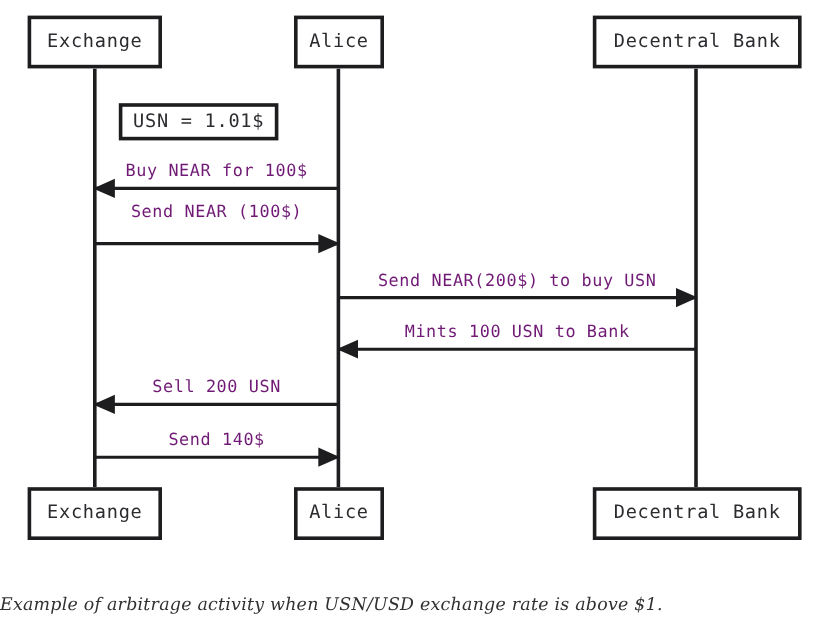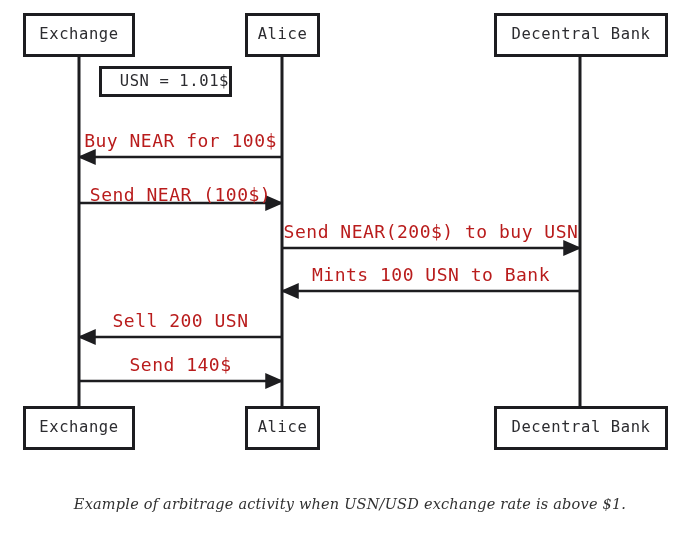--- a/index.html
+++ b/index.html
@@ -69,36 +69,35 @@
     line-height: 1;
     letter-spacing: 0.6px;
     color: #2c2c30;
     white-space: nowrap;
   }
 
   
   .message-label {
     position: absolute;
     font-family: "DejaVu Sans Mono", monospace;
-    font-size: 18px;
+    font-size: 14px;
     line-height: 1;
     letter-spacing: 0.5px;
-    color: #b91c1c;
+    color: #701a75;
     white-space: nowrap;
     transform: translate(-50%, -100%);
     z-index: 3;
   }
 
   
   .caption {
     position: absolute;
     left: 0;
     width: 700px;
     top: 496px;
-    text-align: center;
     font-family: "DejaVu Serif", serif;
     font-style: italic;
     font-size: 14.5px;
     letter-spacing: 0.2px;
     color: #313131;
     z-index: 3;
   }
 </style>
 </head>
 <body>
@@ -144,28 +143,28 @@
       </div>
       <div class="participant-box" style="left: 245px; top: 406px; width: 75px; height: 44px;">
         <span class="participant-label">Alice</span>
       </div>
       <div class="participant-box" style="left: 494px; top: 406px; width: 174px; height: 44px;">
         <span class="participant-label">Decentral Bank</span>
       </div>
     </div>
 
   <div id="notes-layer">
-      <div class="note-box" style="left: 99px; top: 66px; width: 133px; height: 31px; justify-content: flex-end;">
+      <div class="note-box" style="left: 99px; top: 86px; width: 133px; height: 31px;">
         <span class="note-label">USN = 1.01$</span>
       </div>
     </div>
 
   <div id="message-labels">
       <div class="message-label" style="left: 180.5px; top: 150px;">Buy NEAR for 100$</div>
-      <div class="message-label" style="left: 180.5px; top: 204px;">Send NEAR (100$)</div>
+      <div class="message-label" style="left: 180.5px; top: 184px;">Send NEAR (100$)</div>
       <div class="message-label" style="left: 431px; top: 241px;">Send NEAR(200$) to buy USN</div>
       <div class="message-label" style="left: 431px; top: 284px;">Mints 100 USN to Bank</div>
       <div class="message-label" style="left: 180.5px; top: 330px;">Sell 200 USN</div>
       <div class="message-label" style="left: 180.5px; top: 374px;">Send 140$</div>
     </div>
 
   <div class="caption">Example of arbitrage activity when USN/USD exchange rate is above $1.</div>
 </div>
 
 </body></html>

